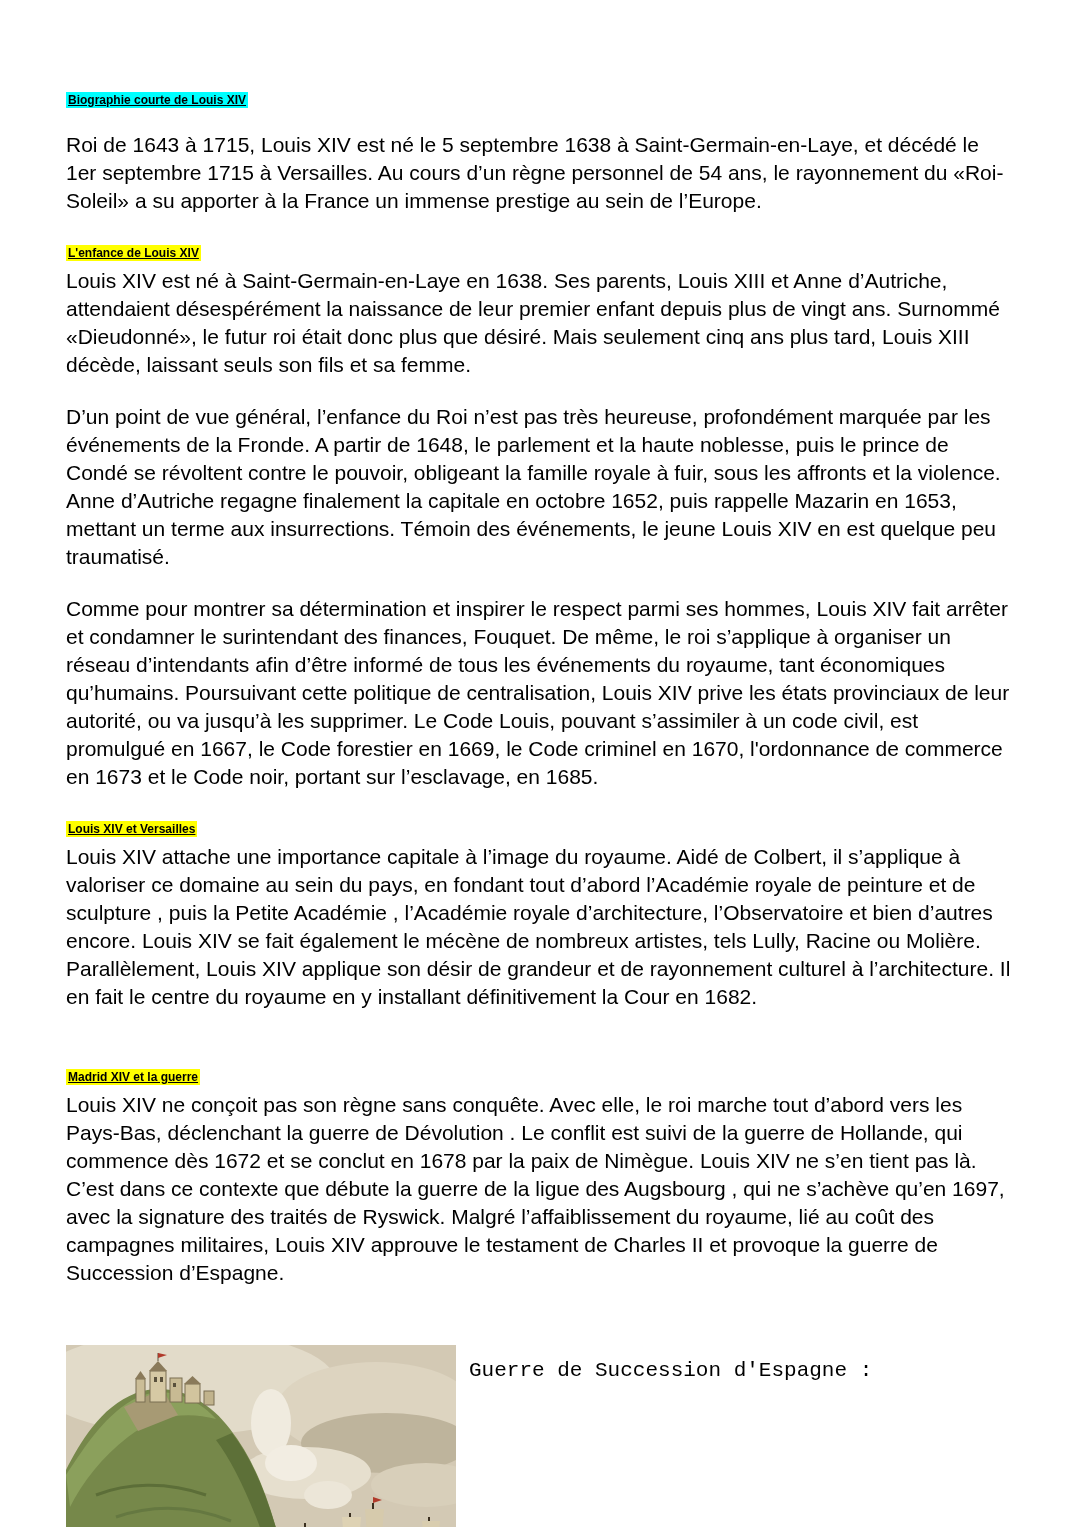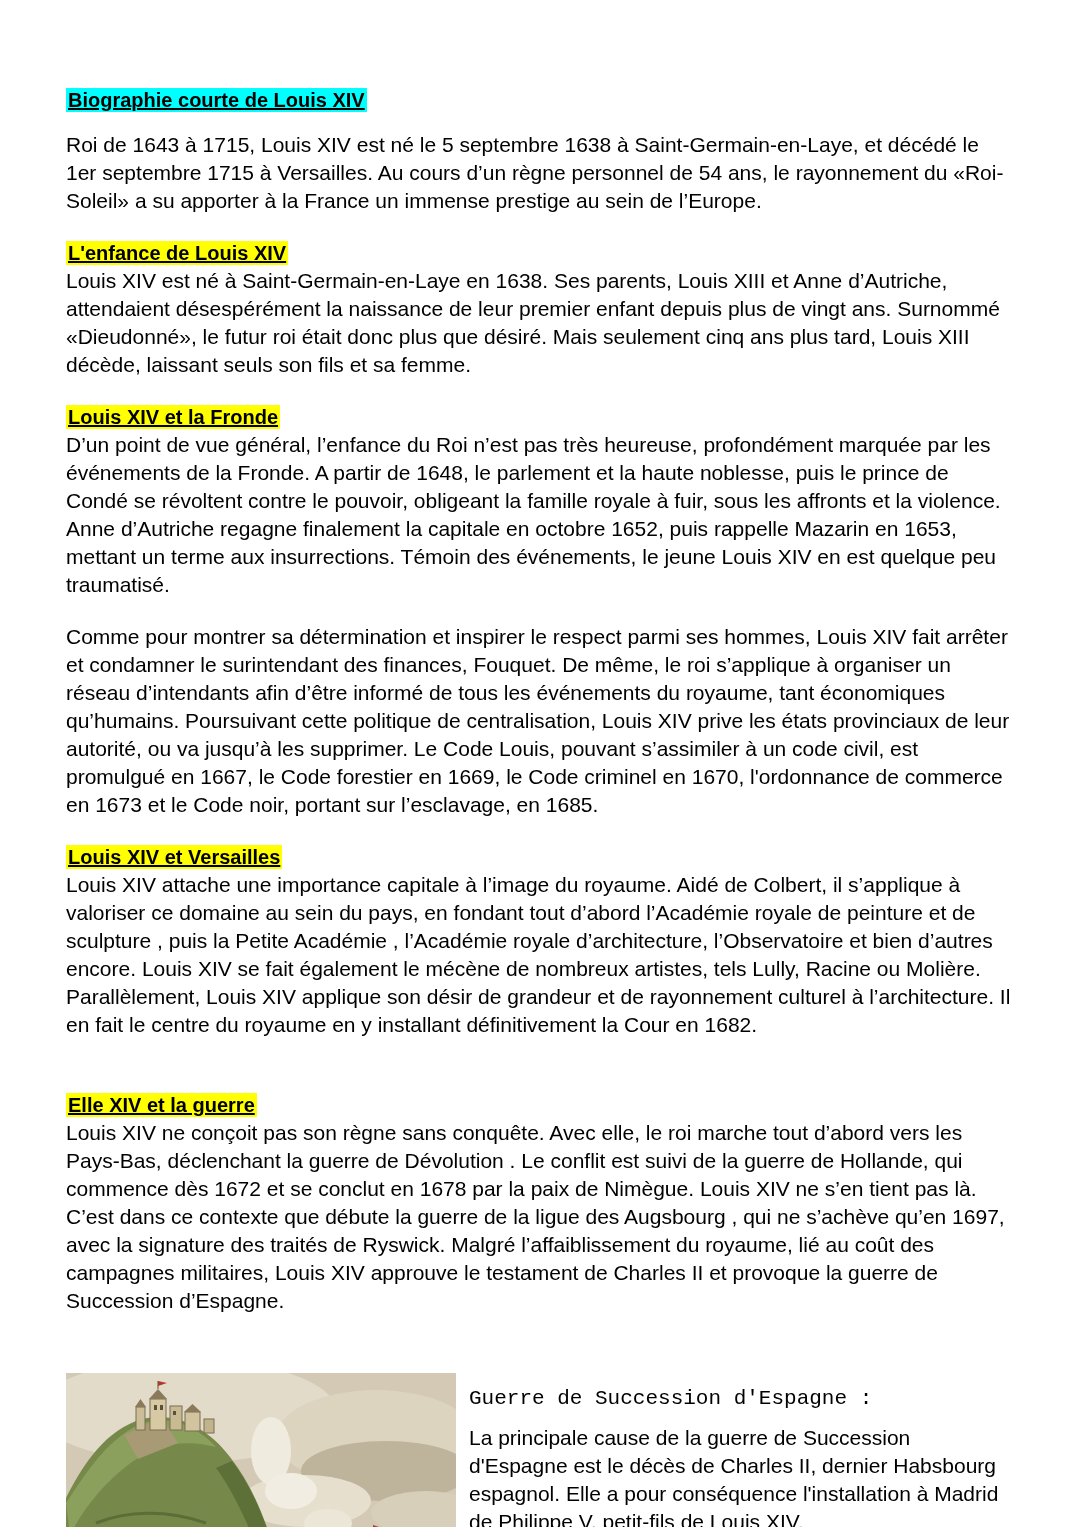--- a/index.html
+++ b/index.html
@@ -8,21 +8,21 @@
     width: 1080px;
     height: 1527px;
     background: #ffffff;
     color: #000000;
     font-family: "Liberation Sans", sans-serif;
     overflow: hidden;
   }
   .page { padding: 86px 66px 0 66px; }
 
   h1, h2 {
-    font-size: 20px;
+    font-size: 12px;
     line-height: 28px;
     font-weight: bold;
     margin: 0;
   }
   p {
     font-size: 21px;
     line-height: 28px;
     margin: 0;
   }
   .hl-cyan {
@@ -65,35 +65,34 @@
   <h1><span class="hl-cyan">Biographie courte de Louis XIV</span></h1>
 
   <p class="intro">Roi de 1643 à 1715, Louis XIV est né le 5 septembre 1638 à Saint-Germain-en-Laye, et décédé le 1er septembre 1715 à Versailles. Au cours d’un règne personnel de 54 ans, le rayonnement du «Roi-Soleil» a su apporter à la France un immense prestige au sein de l’Europe.</p>
 
   <div class="section">
     <h2><span class="hl-yellow">L'enfance de Louis XIV</span></h2>
     <p>Louis XIV est né à Saint-Germain-en-Laye en 1638. Ses parents, Louis XIII et Anne d’Autriche, attendaient désespérément la naissance de leur premier enfant depuis plus de vingt ans. Surnommé «Dieudonné», le futur roi était donc plus que désiré. Mais seulement cinq ans plus tard, Louis XIII décède, laissant seuls son fils et sa femme.</p>
   </div>
 
   <div class="section">
-    <h2><span class="hl-yellow">Louis XIV et la Fronde</span></h2>
     <p>D’un point de vue général, l’enfance du Roi n’est pas très heureuse, profondément marquée par les événements de la Fronde. A partir de 1648, le parlement et la haute noblesse, puis le prince de Condé se révoltent contre le pouvoir, obligeant la famille royale à fuir, sous les affronts et la violence. Anne d’Autriche regagne finalement la capitale en octobre 1652, puis rappelle Mazarin en 1653, mettant un terme aux insurrections. Témoin des événements, le jeune Louis XIV en est quelque peu traumatisé.</p>
   </div>
 
   <div class="section">
     <p>Comme pour montrer sa détermination et inspirer le respect parmi ses hommes, Louis XIV fait arrêter et condamner le surintendant des finances, Fouquet. De même, le roi s’applique à organiser un réseau d’intendants afin d’être informé de tous les événements du royaume, tant économiques qu’humains. Poursuivant cette politique de centralisation, Louis XIV prive les états provinciaux de leur autorité, ou va jusqu’à les supprimer. Le Code Louis, pouvant s’assimiler à un code civil, est promulgué en 1667, le Code forestier en 1669, le Code criminel en 1670, l'ordonnance de commerce en 1673 et le Code noir, portant sur l’esclavage, en 1685.</p>
   </div>
 
   <div class="section">
     <h2><span class="hl-yellow">Louis XIV et Versailles</span></h2>
     <p>Louis XIV attache une importance capitale à l’image du royaume. Aidé de Colbert, il s’applique à valoriser ce domaine au sein du pays, en fondant tout d’abord l’Académie royale de peinture et de sculpture , puis la Petite Académie , l’Académie royale d’architecture, l’Observatoire et bien d’autres encore. Louis XIV se fait également le mécène de nombreux artistes, tels Lully, Racine ou Molière. Parallèlement, Louis XIV applique son désir de grandeur et de rayonnement culturel à l’architecture. Il en fait le centre du royaume en y installant définitivement la Cour en 1682.</p>
   </div>
 
   <div class="section gap-large">
-    <h2><span class="hl-yellow">Elle XIV et la guerre</span></h2>
+    <h2><span class="hl-yellow">Madrid XIV et la guerre</span></h2>
     <p>Louis XIV ne conçoit pas son règne sans conquête. Avec elle, le roi marche tout d’abord vers les Pays-Bas, déclenchant la guerre de Dévolution . Le conflit est suivi de la guerre de Hollande, qui commence dès 1672 et se conclut en 1678 par la paix de Nimègue. Louis XIV ne s’en tient pas là.</p>
     <p>C’est dans ce contexte que débute la guerre de la ligue des Augsbourg , qui ne s’achève qu’en 1697, avec la signature des traités de Ryswick. Malgré l’affaiblissement du royaume, lié au coût des campagnes militaires, Louis XIV approuve le testament de Charles II et provoque la guerre de Succession d’Espagne.</p>
   </div>
 
   <div class="figure-row">
 
     <div class="painting-frame">
       <svg width="390" height="285" viewBox="0 0 390 285" xmlns="http://www.w3.org/2000/svg">
 
         <g>
@@ -177,18 +176,17 @@
           <rect x="289" y="254" width="4" height="6" fill="#a03828"></rect>
           <path d="M310,250 Q314,260 326,262 L366,262 Q376,258 378,248 L368,252 Z" fill="#4a3c24"></path>
           <line x1="338" y1="226" x2="338" y2="252" stroke="#2e2619" stroke-width="2"></line>
           <ellipse cx="120" cy="236" rx="20" ry="6" fill="#f0ebdf"></ellipse>
         </g>
       </svg>
     </div>
 
     <div class="caption">
       <p class="caption-title">Guerre de Succession d'Espagne :</p>
-      <p>La principale cause de la guerre de Succession d'Espagne est le décès de Charles II, dernier Habsbourg espagnol. Elle a pour conséquence l'installation à Madrid de Philippe V, petit-fils de Louis XIV.</p>
     </div>
 
   </div>
 
 </div>
 
 </body></html>

